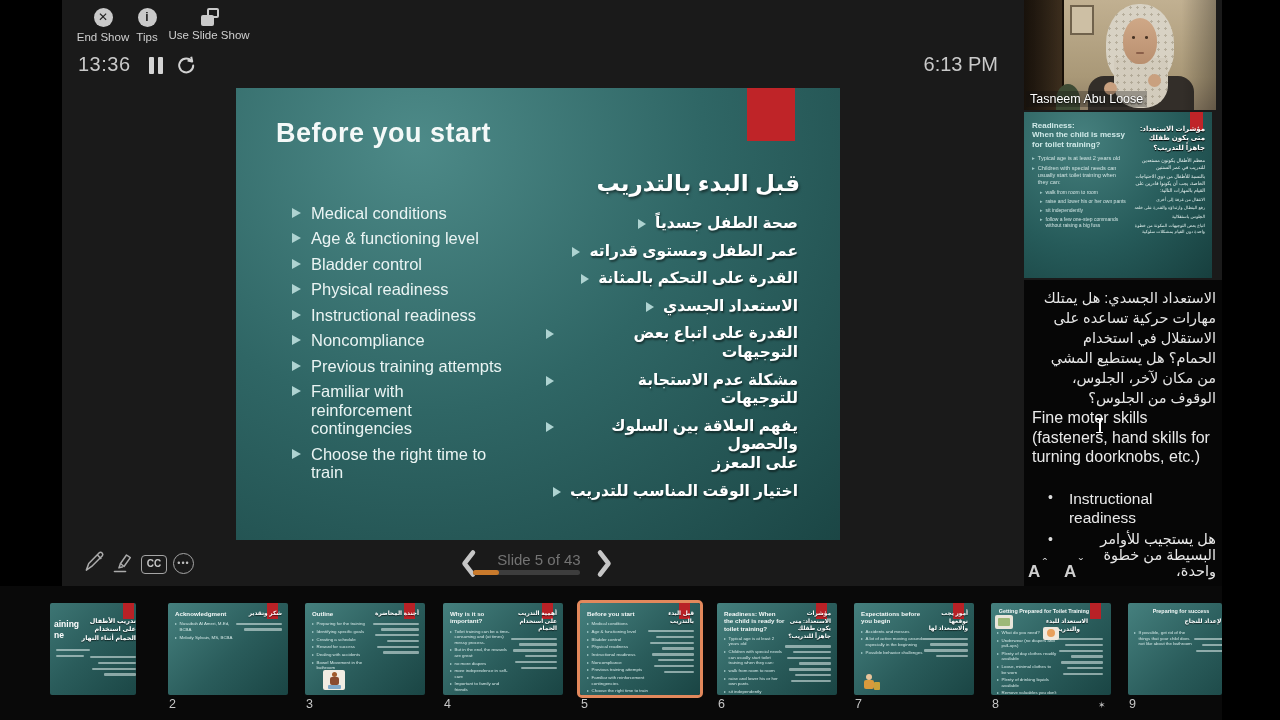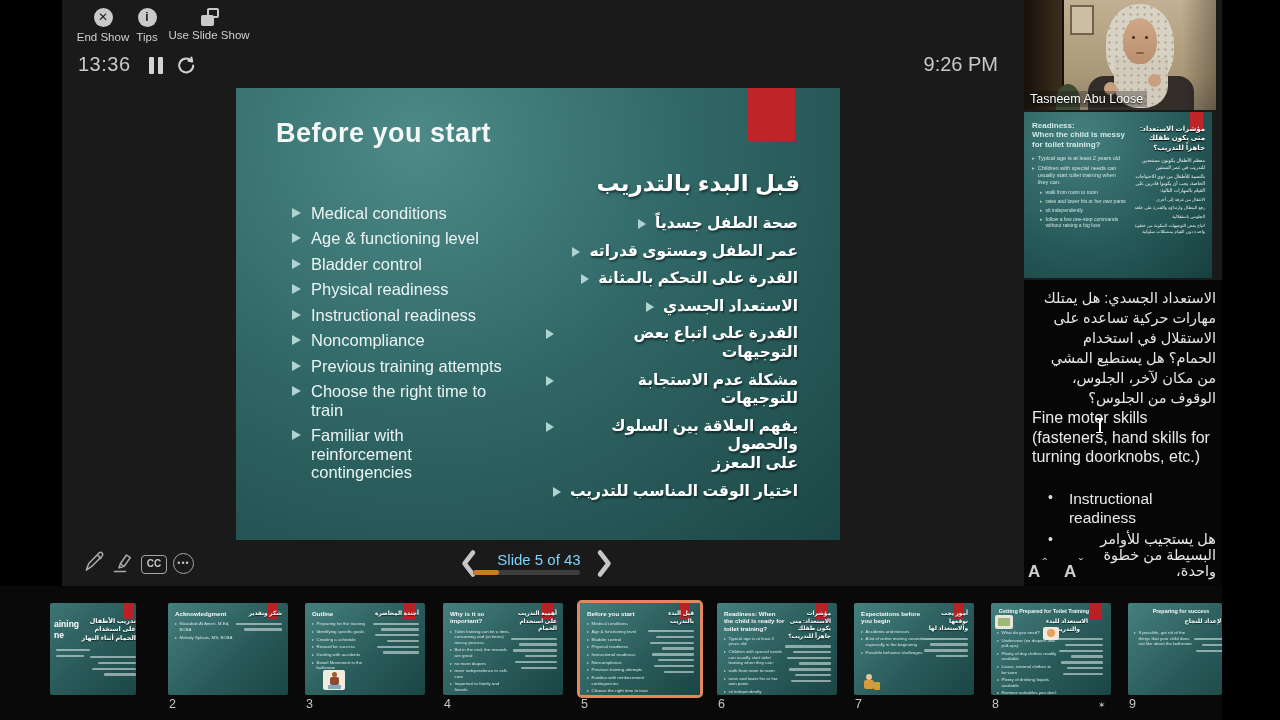--- a/index.html
+++ b/index.html
@@ -31,21 +31,21 @@
 #bl-en{position:absolute;left:56px;top:116px;width:280px}
 .en-row{display:flex;gap:10px;margin-bottom:7px;color:#eaf4f3;font-size:16.5px;line-height:1.12}
 .tri{flex:none;width:0;height:0;border-left:9px solid #aed3d1;border-top:5.5px solid transparent;border-bottom:5.5px solid transparent;margin-top:4px}
 .pre{white-space:pre-line}
 #bl-ar{position:absolute;right:42px;top:126px;width:252px;direction:rtl}
 .ar-row{display:flex;justify-content:flex-start;gap:9px;margin-bottom:9px;color:#fff;font-size:15.5px;font-weight:bold;line-height:1.2;text-shadow:1px 1.5px 2px rgba(0,0,0,.5)}
 .tri-ar{flex:none;width:0;height:0;border-left:8px solid #aed3d1;border-top:5px solid transparent;border-bottom:5px solid transparent;margin-top:5px}
 
 #nav-prev{position:absolute;left:460px;top:549px;cursor:pointer}
 #nav-next{position:absolute;left:596px;top:549px;cursor:pointer}
-#nav-label{position:absolute;left:486px;top:551px;width:106px;text-align:center;color:#7dd3fc;font-size:15px}
+#nav-label{position:absolute;left:486px;top:551px;width:106px;text-align:center;color:#737373;font-size:15px}
 #nav-progress{position:absolute;left:473px;top:570px;width:107px;height:5px;background:#3d3d3d;border-radius:3px}
 #nav-fill{height:100%;background:#c97a2c;border-radius:3px}
 
 .tool{position:absolute;cursor:pointer}
 #tool-pen{left:83px;top:550px}
 #tool-pointer{left:111px;top:550px}
 #tool-cc{left:141px;top:555px;width:26px;height:19px;border:1.5px solid #a5a5a5;border-radius:4px;color:#c6c6c6;font-size:10px;font-weight:bold;text-align:center;line-height:16px}
 #tool-more{left:173px;top:553px;width:21px;height:21px;border:1.5px solid #a5a5a5;border-radius:50%;color:#bdbdbd;text-align:center;font-size:9px;line-height:18px;letter-spacing:1px}
 
 #webcam{position:absolute;left:1024px;top:0;width:192px;height:110px;overflow:hidden;background:linear-gradient(180deg,#c1b091 0%,#a99877 70%,#8c7c64 100%);z-index:20}
@@ -134,21 +134,21 @@
 <div id="pause">
     <div class="pbar"></div>
     <div class="pbar"></div>
   </div>
 <div id="refresh">
   <svg width="20" height="20" viewBox="0 0 20 20">
     <path d="M15.8 6.2 A7 7 0 1 0 17.2 10.6" fill="none" stroke="#d2d2d2" stroke-width="2" stroke-linecap="round"></path>
     <path d="M15.2 1.8 L16.2 6.4 L11.6 5.6" fill="none" stroke="#d2d2d2" stroke-width="2" stroke-linejoin="round"></path>
   </svg>
 </div>
-<div id="clock">9:26 PM</div>
+<div id="clock">6:13 PM</div>
 
 <div id="slide">
   <div id="slide-red"></div>
   <div id="slide-title-en">Before you start</div>
   <div id="slide-title-ar">قبل البدء بالتدريب</div>
   <div id="bl-en">
       <div class="en-row">
         <span class="tri"></span>
         <span class="pre">Medical conditions</span>
       </div>
@@ -171,28 +171,28 @@
       <div class="en-row">
         <span class="tri"></span>
         <span class="pre">Noncompliance</span>
       </div>
       <div class="en-row">
         <span class="tri"></span>
         <span class="pre">Previous training attempts</span>
       </div>
       <div class="en-row">
         <span class="tri"></span>
-        <span class="pre">Choose the right time to
-train</span>
-      </div>
-      <div class="en-row">
-        <span class="tri"></span>
         <span class="pre">Familiar with
 reinforcement
 contingencies</span>
+      </div>
+      <div class="en-row">
+        <span class="tri"></span>
+        <span class="pre">Choose the right time to
+train</span>
       </div>
     </div>
   <div id="bl-ar">
       <div class="ar-row">
         <span class="pre">صحة الطفل جسدياً</span>
         <span class="tri-ar"></span>
       </div>
       <div class="ar-row">
         <span class="pre">عمر الطفل ومستوى قدراته</span>
         <span class="tri-ar"></span>

